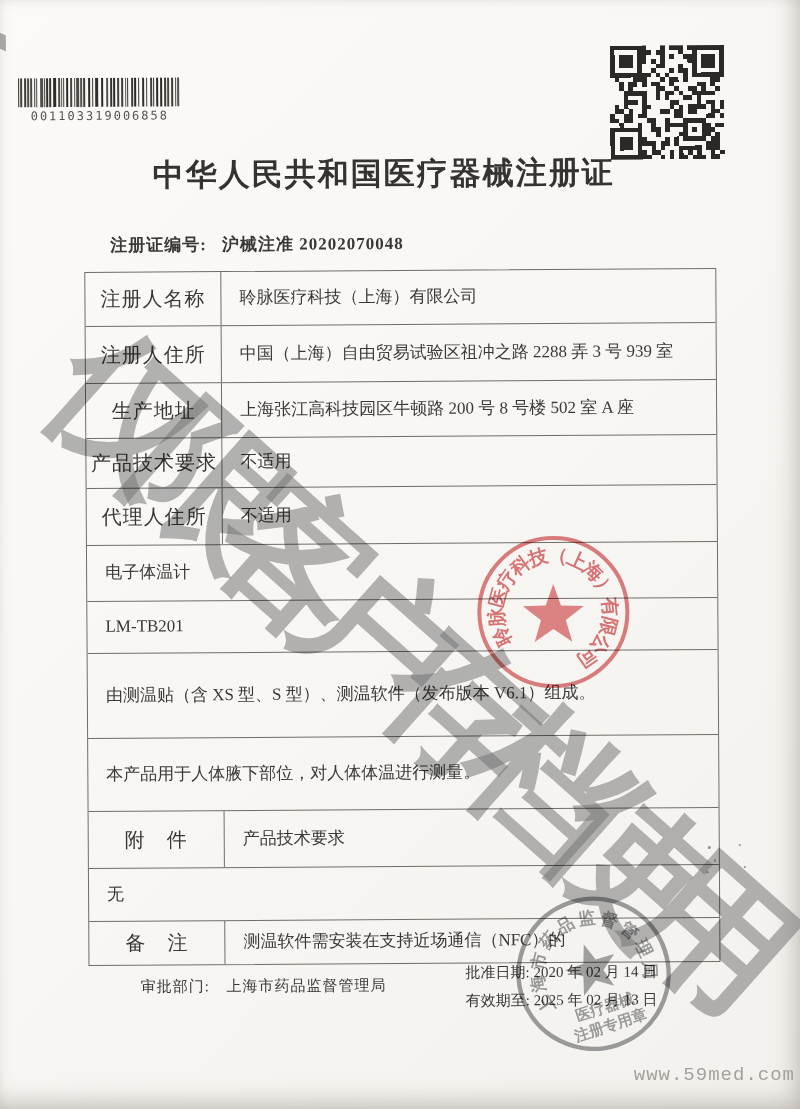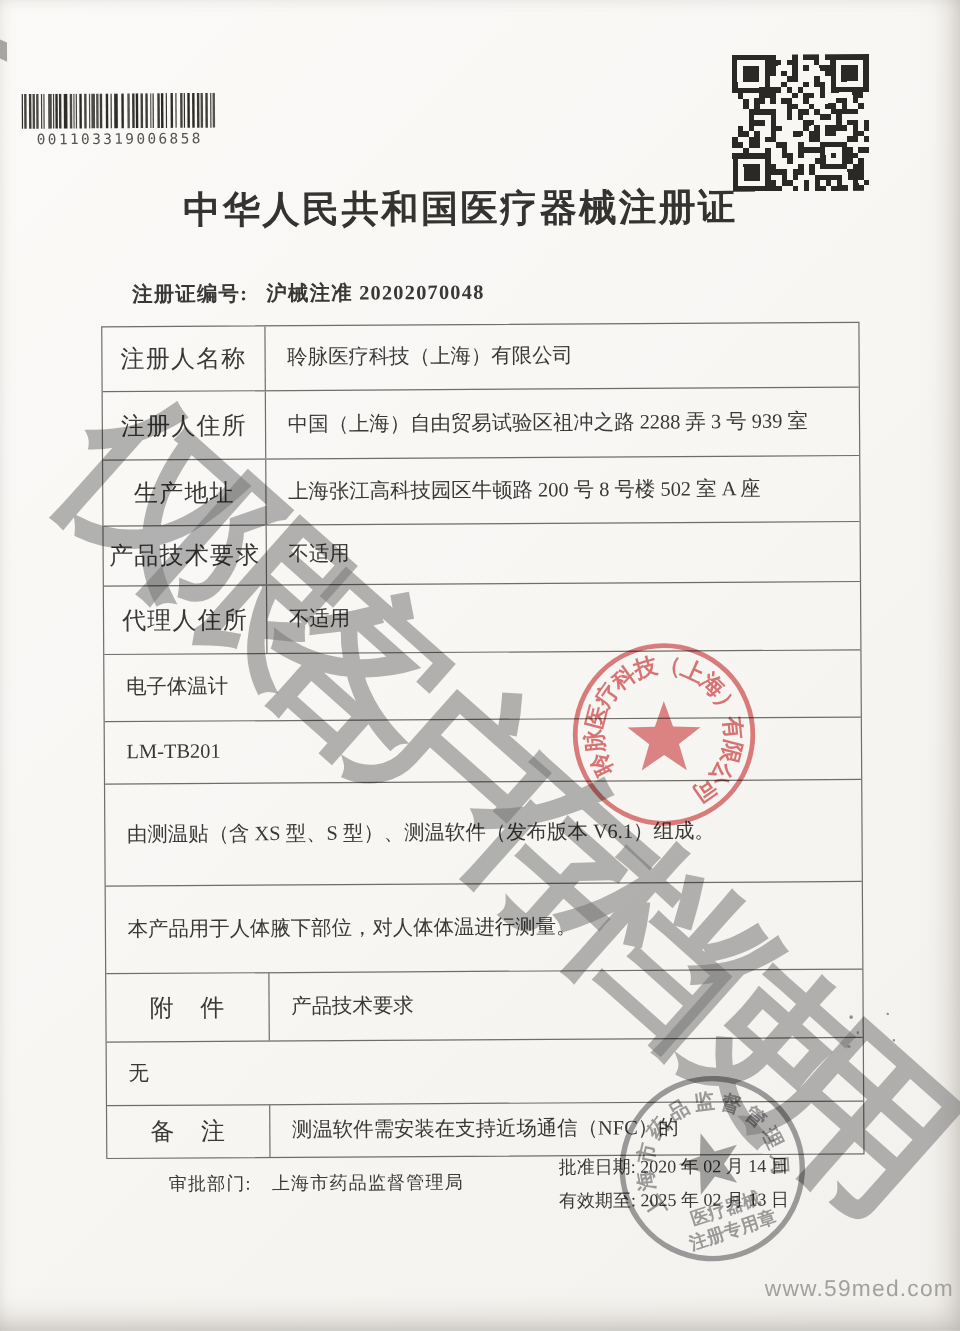--- a/index.html
+++ b/index.html
@@ -54,21 +54,21 @@
     letter-spacing:-38px;white-space:nowrap;font-weight:bold;
     font-family:"DejaVu Sans","Liberation Sans",sans-serif;
     color:rgba(118,118,118,0.55);transform:rotate(42deg);transform-origin:75px 75px;
     mix-blend-mode:multiply;pointer-events:none;}
   
   .seal{position:absolute;mix-blend-mode:multiply;}
   .seal-company{left:453px;top:513px;width:200px;height:200px;}
   .seal-authority{left:491px;top:875px;width:200px;height:200px;}
   
   .website{position:absolute;left:615px;top:1064px;width:180px;text-align:right;
-    font-family:Liberation Sans, sans-serif;font-size:19px;letter-spacing:1px;color:#a3a19d;}
+    font-family:Liberation Mono, monospace;font-size:19px;letter-spacing:1px;color:#a3a19d;}
   
   .corner-mark{position:absolute;left:0;top:31px;width:9px;height:16px;
     background:#94928e;transform:skewY(25deg);opacity:.8;}
   .speck{position:absolute;background:#5a5855;border-radius:50%;opacity:.65;}
 </style>
 </head>
 <body>
 
 <div class="canvas">
   <div class="skew">

